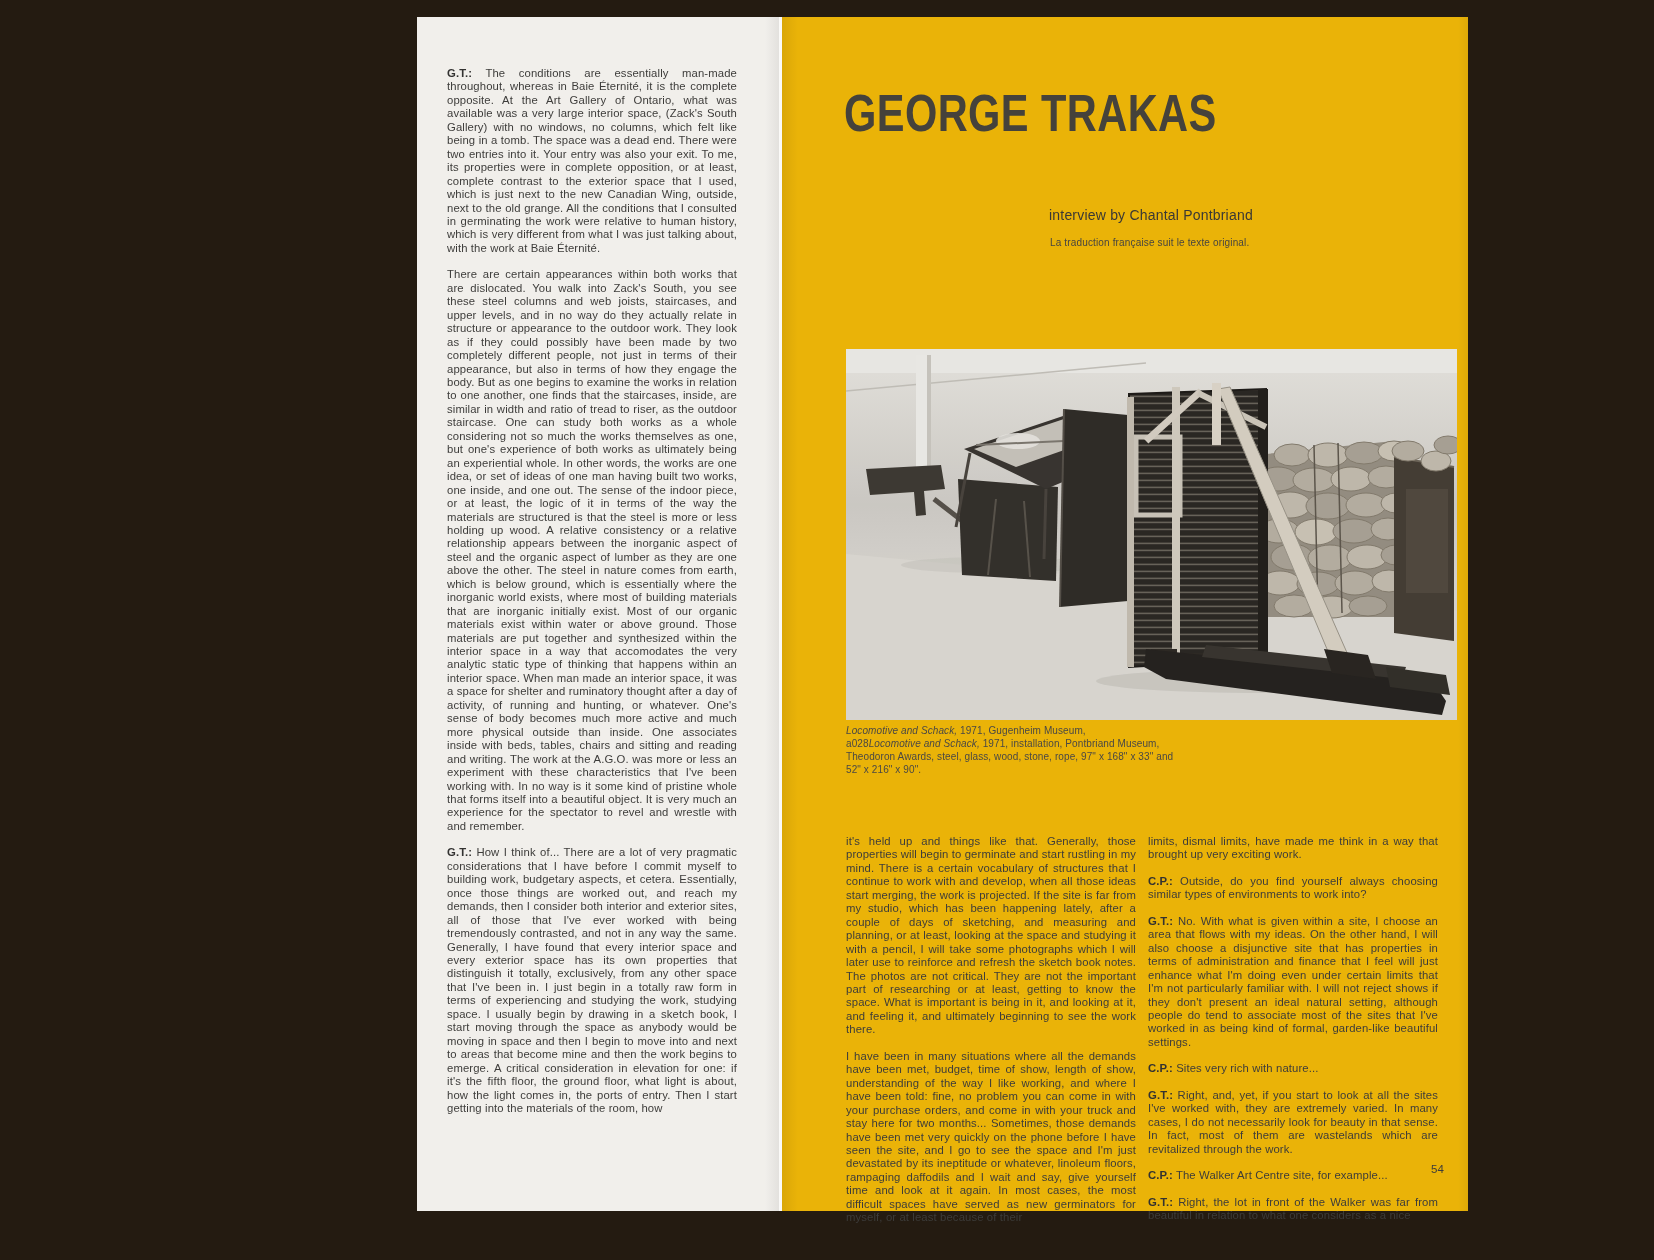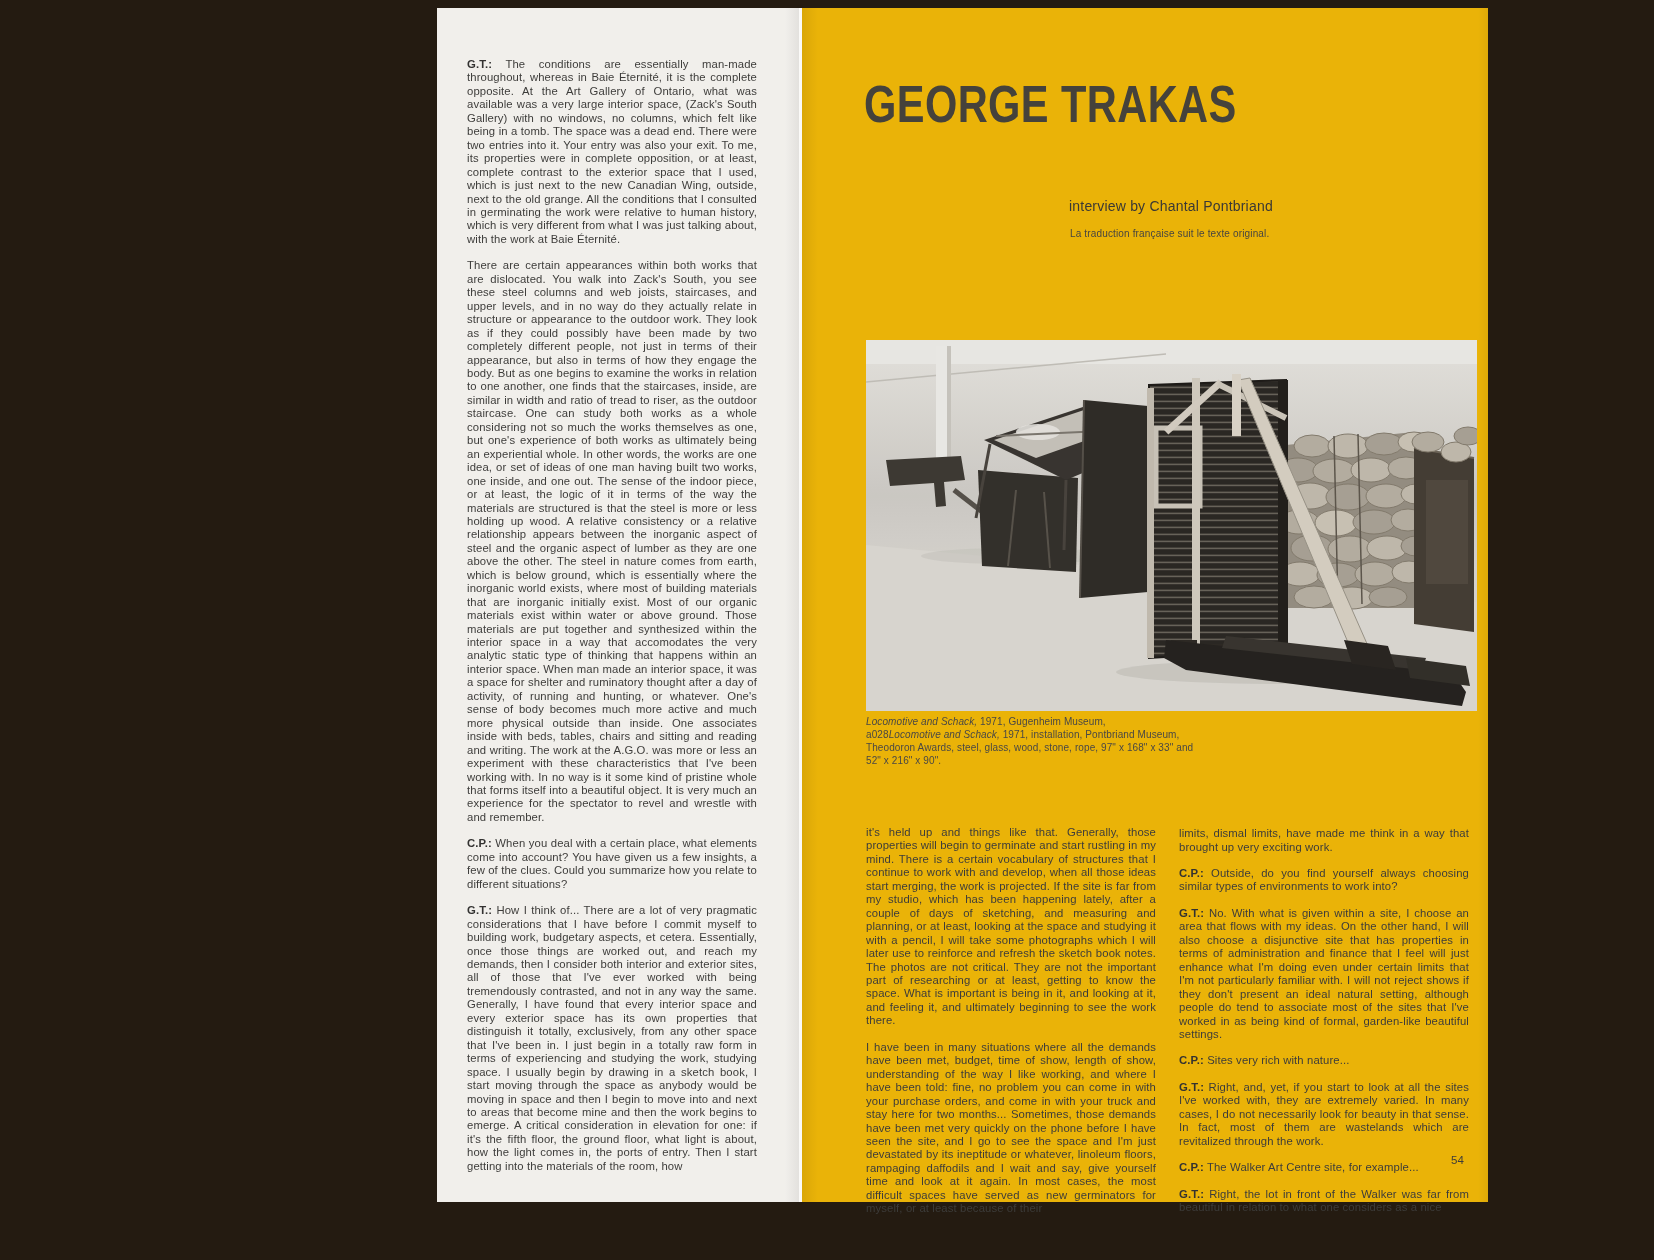--- a/index.html
+++ b/index.html
@@ -1,21 +1,21 @@
 <!DOCTYPE html>
 <html lang="en"><head>
 <meta charset="utf-8">
 <style>
   html,body{margin:0;padding:0;}
   body{
     width:1654px;height:1260px;overflow:hidden;position:relative;
     background:#241b11;
     font-family:"Liberation Sans", sans-serif;
   }
-  .spread{position:absolute;left:417px;top:8px;width:1051px;height:856px;display:flex;margin-left:20px;}
+  .spread{position:absolute;left:417px;top:17px;width:1051px;height:856px;display:flex;}
   .page{position:relative;height:1194px;background:#f1efeb;}
   .page-left{width:362px;}
   .page-left::after{content:"";position:absolute;right:0;top:0;bottom:0;width:14px;
     background:linear-gradient(to right, rgba(0,0,0,0), rgba(0,0,0,0.06));}
   .gutter{width:3px;height:1194px;background:#fbfaf8;box-shadow:0 0 3px rgba(0,0,0,.25);}
   .page-right{width:686px;background:#eab308;}
   .page-right::before{content:"";position:absolute;left:0;top:0;bottom:0;width:16px;
     background:linear-gradient(to right, rgba(0,0,0,0.07), rgba(0,0,0,0));}
   .page-right::after{content:"";position:absolute;right:0;top:0;bottom:0;width:10px;
     background:linear-gradient(to left, rgba(0,0,0,0.05), rgba(0,0,0,0));}
@@ -36,35 +36,34 @@
   .trans-note{position:absolute;left:268px;top:220px;font-size:10px;color:#474541;letter-spacing:.15px;}
 
   .photo{position:absolute;left:64px;top:332px;width:611px;height:371px;margin:0;
     background:#d5d2cc;overflow:hidden;}
   .photo svg{display:block;}
 
   .caption{position:absolute;left:64px;top:707px;width:480px;
     font-size:10px;line-height:13px;color:#4a4845;letter-spacing:.1px;}
   .caption em{}
 
-  .cols{position:absolute;left:64px;top:818px;width:607px;display:flex;gap:23px;align-items:center;}
+  .cols{position:absolute;left:64px;top:818px;width:607px;display:flex;gap:12px;}
   .cols .col{position:static;}
 
   .page-number{position:absolute;left:649px;top:1146px;font-size:11.5px;color:#3d3c3a;}
 </style>
 </head>
 <body>
 
 <div class="spread">
 
   <section class="page page-left">
     <div class="col">
         <p class="para"><b class="spk">G.T.:</b> The conditions are essentially man-made throughout, whereas in Baie Éternité, it is the complete opposite. At the Art Gallery of Ontario, what was available was a very large interior space, (Zack's South Gallery) with no windows, no columns, which felt like being in a tomb. The space was a dead end. There were two entries into it. Your entry was also your exit. To me, its properties were in complete opposition, or at least, complete contrast to the exterior space that I used, which is just next to the new Canadian Wing, outside, next to the old grange. All the conditions that I consulted in germinating the work were relative to human history, which is very different from what I was just talking about, with the work at Baie Éternité.</p>
         <p class="para">There are certain appearances within both works that are dislocated. You walk into Zack's South, you see these steel columns and web joists, staircases, and upper levels, and in no way do they actually relate in structure or appearance to the outdoor work. They look as if they could possibly have been made by two completely different people, not just in terms of their appearance, but also in terms of how they engage the body. But as one begins to examine the works in relation to one another, one finds that the staircases, inside, are similar in width and ratio of tread to riser, as the outdoor staircase. One can study both works as a whole considering not so much the works themselves as one, but one's experience of both works as ultimately being an experiential whole. In other words, the works are one idea, or set of ideas of one man having built two works, one inside, and one out. The sense of the indoor piece, or at least, the logic of it in terms of the way the materials are structured is that the steel is more or less holding up wood. A relative consistency or a relative relationship appears between the inorganic aspect of steel and the organic aspect of lumber as they are one above the other. The steel in nature comes from earth, which is below ground, which is essentially where the inorganic world exists, where most of building materials that are inorganic initially exist. Most of our organic materials exist within water or above ground. Those materials are put together and synthesized within the interior space in a way that accomodates the very analytic static type of thinking that happens within an interior space. When man made an interior space, it was a space for shelter and ruminatory thought after a day of activity, of running and hunting, or whatever. One's sense of body becomes much more active and much more physical outside than inside. One associates inside with beds, tables, chairs and sitting and reading and writing. The work at the A.G.O. was more or less an experiment with these characteristics that I've been working with. In no way is it some kind of pristine whole that forms itself into a beautiful object. It is very much an experience for the spectator to revel and wrestle with and remember.</p>
-        <p class="para"><b class="spk">C.P.:</b> When you deal with a certain place, what elements come into account? You have given us a few insights, a few of the clues. Could you summarize how you relate to different situations?</p>
         <p class="para"><b class="spk">G.T.:</b> How I think of... There are a lot of very pragmatic considerations that I have before I commit myself to building work, budgetary aspects, et cetera. Essentially, once those things are worked out, and reach my demands, then I consider both interior and exterior sites, all of those that I've ever worked with being tremendously contrasted, and not in any way the same. Generally, I have found that every interior space and every exterior space has its own properties that distinguish it totally, exclusively, from any other space that I've been in. I just begin in a totally raw form in terms of experiencing and studying the work, studying space. I usually begin by drawing in a sketch book, I start moving through the space as anybody would be moving in space and then I begin to move into and next to areas that become mine and then the work begins to emerge. A critical consideration in elevation for one: if it's the fifth floor, the ground floor, what light is about, how the light comes in, the ports of entry. Then I start getting into the materials of the room, how</p>
       </div>
   </section>
 
   <div class="gutter"></div>
 
   <section class="page page-right">
 
     <h1 class="headline">GEORGE TRAKAS</h1>
 

